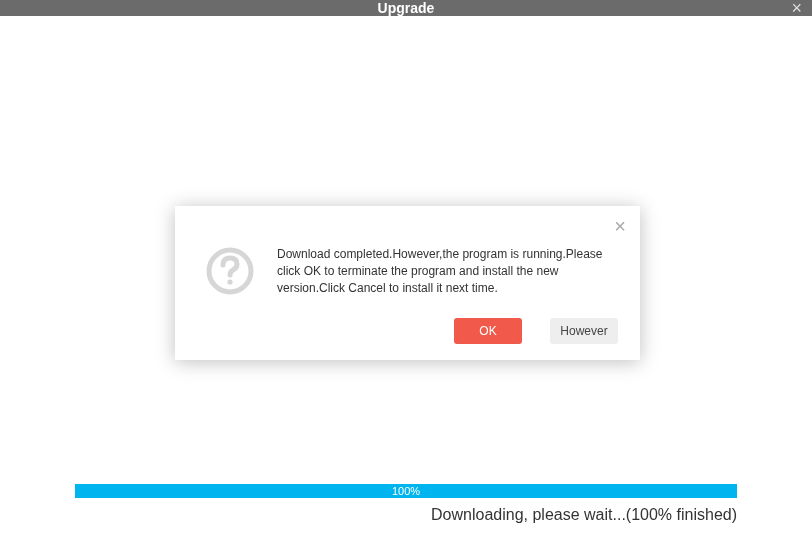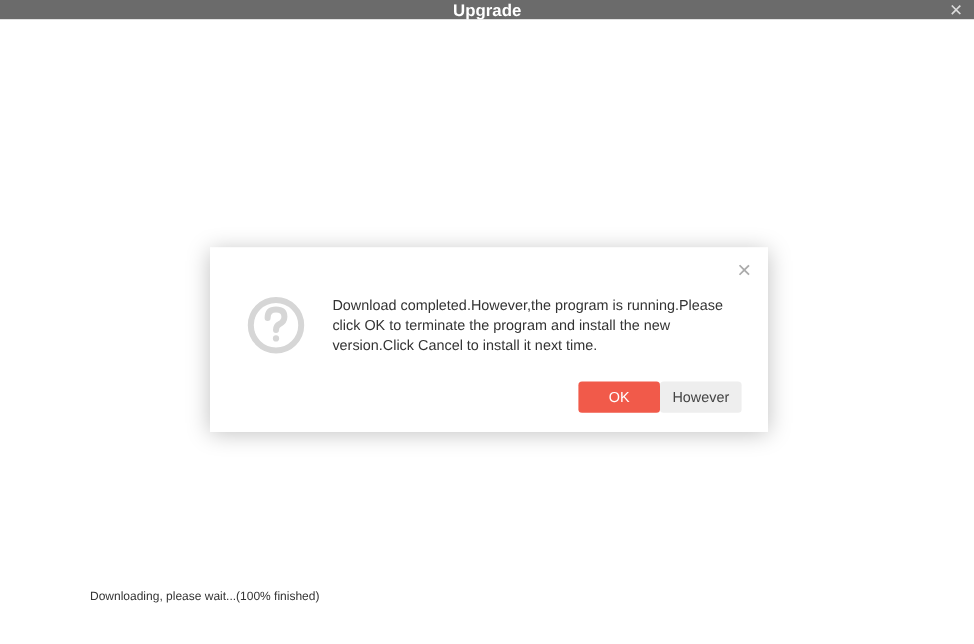--- a/index.html
+++ b/index.html
@@ -65,22 +65,23 @@
       display: flex;
       align-items: center;
       justify-content: center;
     }
     .progress-label {
       color: #fff;
       font-size: 11px;
     }
     .progress-status {
       margin-top: 8px;
-      font-size: 10px;
+      font-size: 16px;
       color: #333;
+      text-align: right;
     }
     
     .dialog {
       position: absolute;
       left: 175px;
       top: 190px;
       width: 465px;
       background: #fff;
       box-shadow: 0 2px 18px rgba(0,0,0,0.25);
       padding: 18px 22px 16px 22px;
@@ -107,21 +108,21 @@
     .dialog-icon svg { display: block; }
     .dialog-message {
       font-size: 12px;
       color: #333;
       line-height: 1.4;
       padding-right: 10px;
     }
     .dialog-actions {
       display: flex;
       justify-content: flex-end;
-      gap: 0;
+      gap: 28px;
       margin-top: 22px;
     }
     .btn {
       width: 68px;
       height: 26px;
       border: none;
       border-radius: 3px;
       font-size: 12px;
       cursor: pointer;
       display: flex;
@@ -139,20 +140,23 @@
   <span class="titlebar-close">×</span>
 </div>
 
 <div class="content">
 
   <div class="spinner-bg">
     <div class="spinner-arc"></div>
   </div>
 
   <div class="progress-area">
+    <div class="progress-bar">
+      <span class="progress-label">100%</span>
+    </div>
     <div class="progress-status">Downloading, please wait...(100% finished)</div>
   </div>
 
   <div class="dialog">
     <span class="dialog-close">×</span>
     <div class="dialog-body">
       <div class="dialog-icon">
         <svg width="50" height="50" viewBox="0 0 50 50">
           <circle cx="25" cy="25" r="21" fill="none" stroke="#d6d6d6" stroke-width="5"></circle>
           <path d="M18 19 q0 -7 7 -7 q7 0 7 6 q0 4 -4 6 q-3 1.5 -3 5" fill="none" stroke="#d6d6d6" stroke-width="5" stroke-linecap="round"></path>

